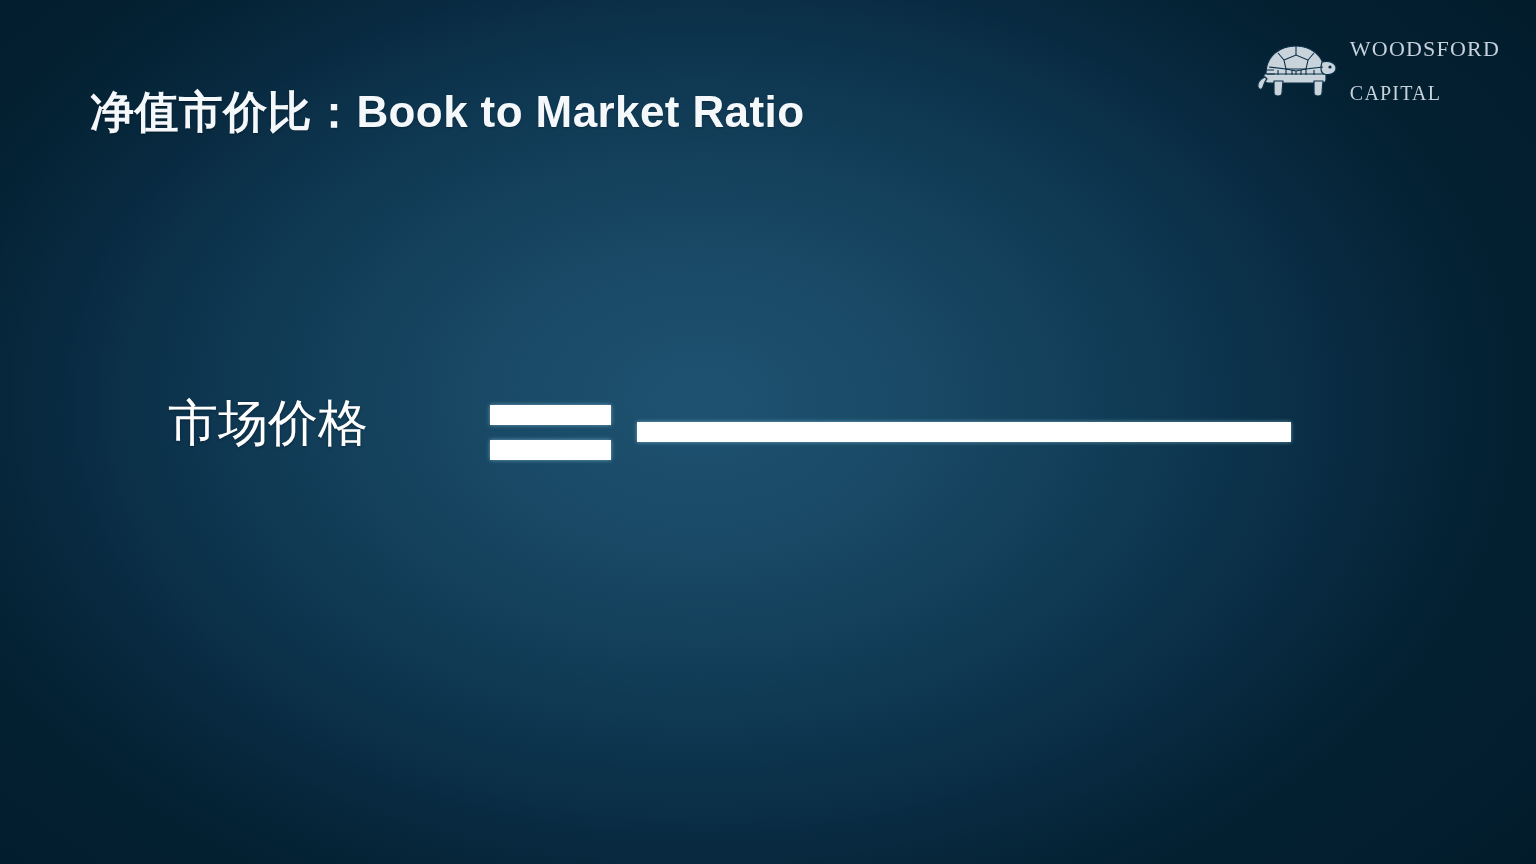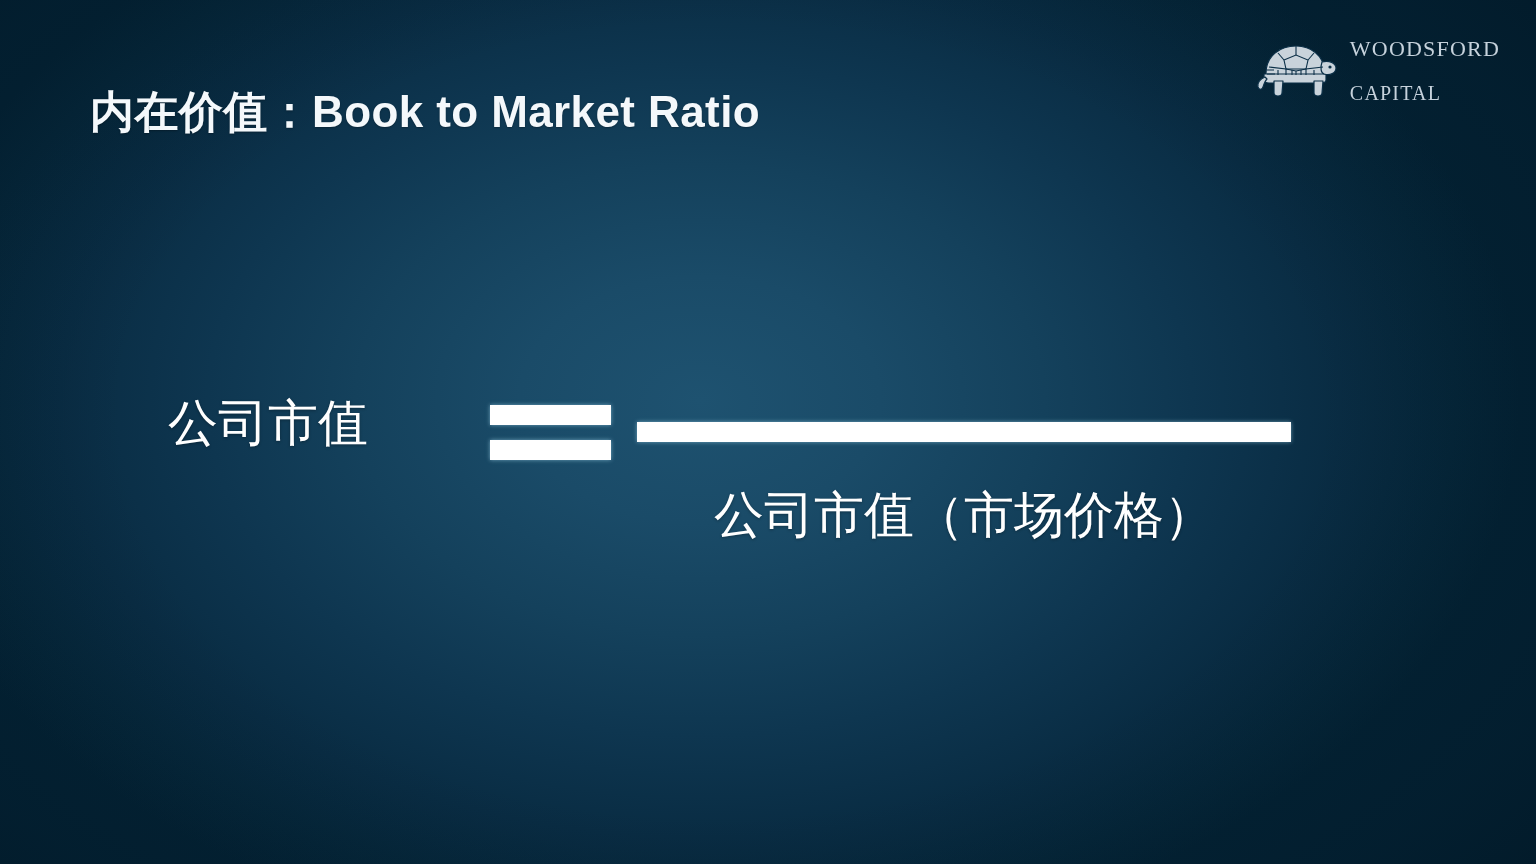--- a/index.html
+++ b/index.html
@@ -152,21 +152,21 @@
     text-shadow: 0 1px 3px rgba(0,0,0,0.30);
   }
   .fraction-numerator { top: 316px; }
   .fraction-denominator { top: 490px; }
 </style>
 </head>
 <body>
 
 <div id="slide">
 
-  <h1 class="slide-title">内在价值：Book to Market Ratio</h1>
+  <h1 class="slide-title">净值市价比：Book to Market Ratio</h1>
 
   <div class="logo">
     <svg class="logo-mark" viewBox="0 0 84 62" xmlns="http://www.w3.org/2000/svg">
       <g fill="#c9d3db" stroke="#0b2f47" stroke-width="1.2" stroke-linejoin="round">
 
         <path d="M12 36 C12 19 26 9 42 9 C57 9 70 19 70 33 L70 38 L12 38 Z"></path>
 
         <path d="M10 37 L72 37 L72 43 C72 45 70 46 67 46 L15 46 C12 46 10 45 10 43 Z"></path>
 
         <path d="M68 25 C75 23 82 26 82 31 C82 36 76 39 70 37 C67 36 66 31 68 25 Z"></path>
@@ -194,26 +194,25 @@
       <circle cx="76" cy="30" r="1.6" fill="#0b2f47" stroke="none"></circle>
     </svg>
     <div class="logo-wordmark">
       <span class="logo-line1">Woodsford</span>
       <span class="logo-line2">Capital</span>
     </div>
   </div>
 
   <div class="formula">
 
-    <div class="formula-label">公司市值</div>
+    <div class="formula-label">市场价格</div>
 
     <div class="equals-sign">
       <div class="equals-bar top"></div>
       <div class="equals-bar bottom"></div>
     </div>
 
 
     <div class="fraction-bar"></div>
 
-    <div class="fraction-denominator">公司市值（市场价格）</div>
 
   </div>
 </div>
 
 </body></html>

